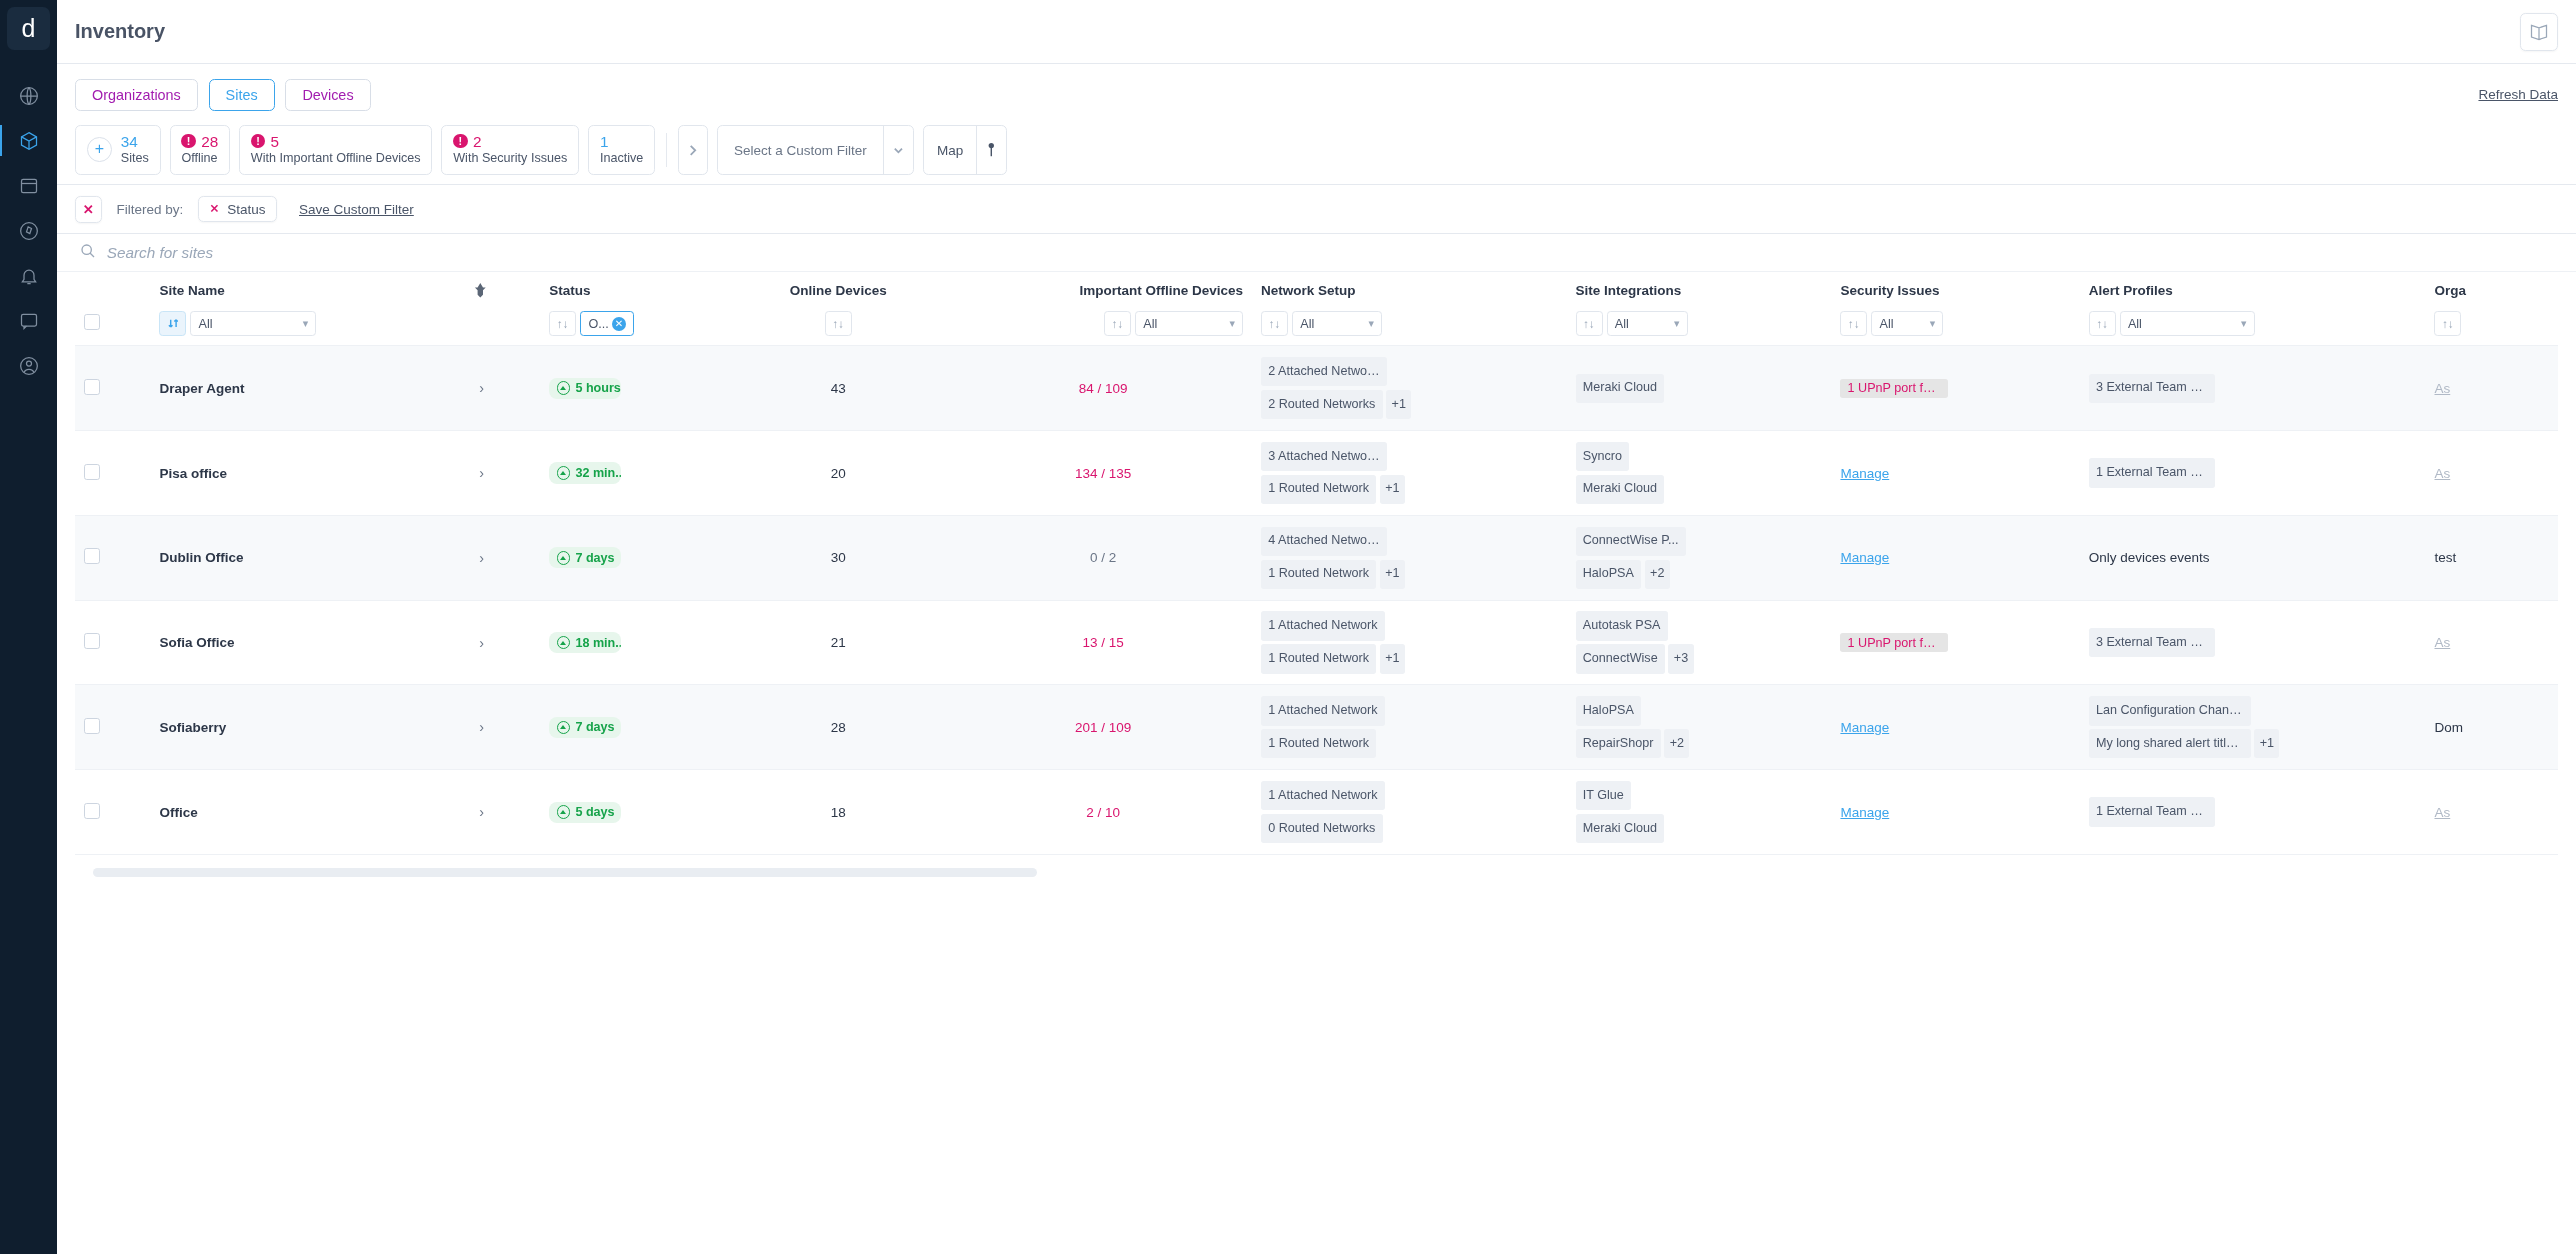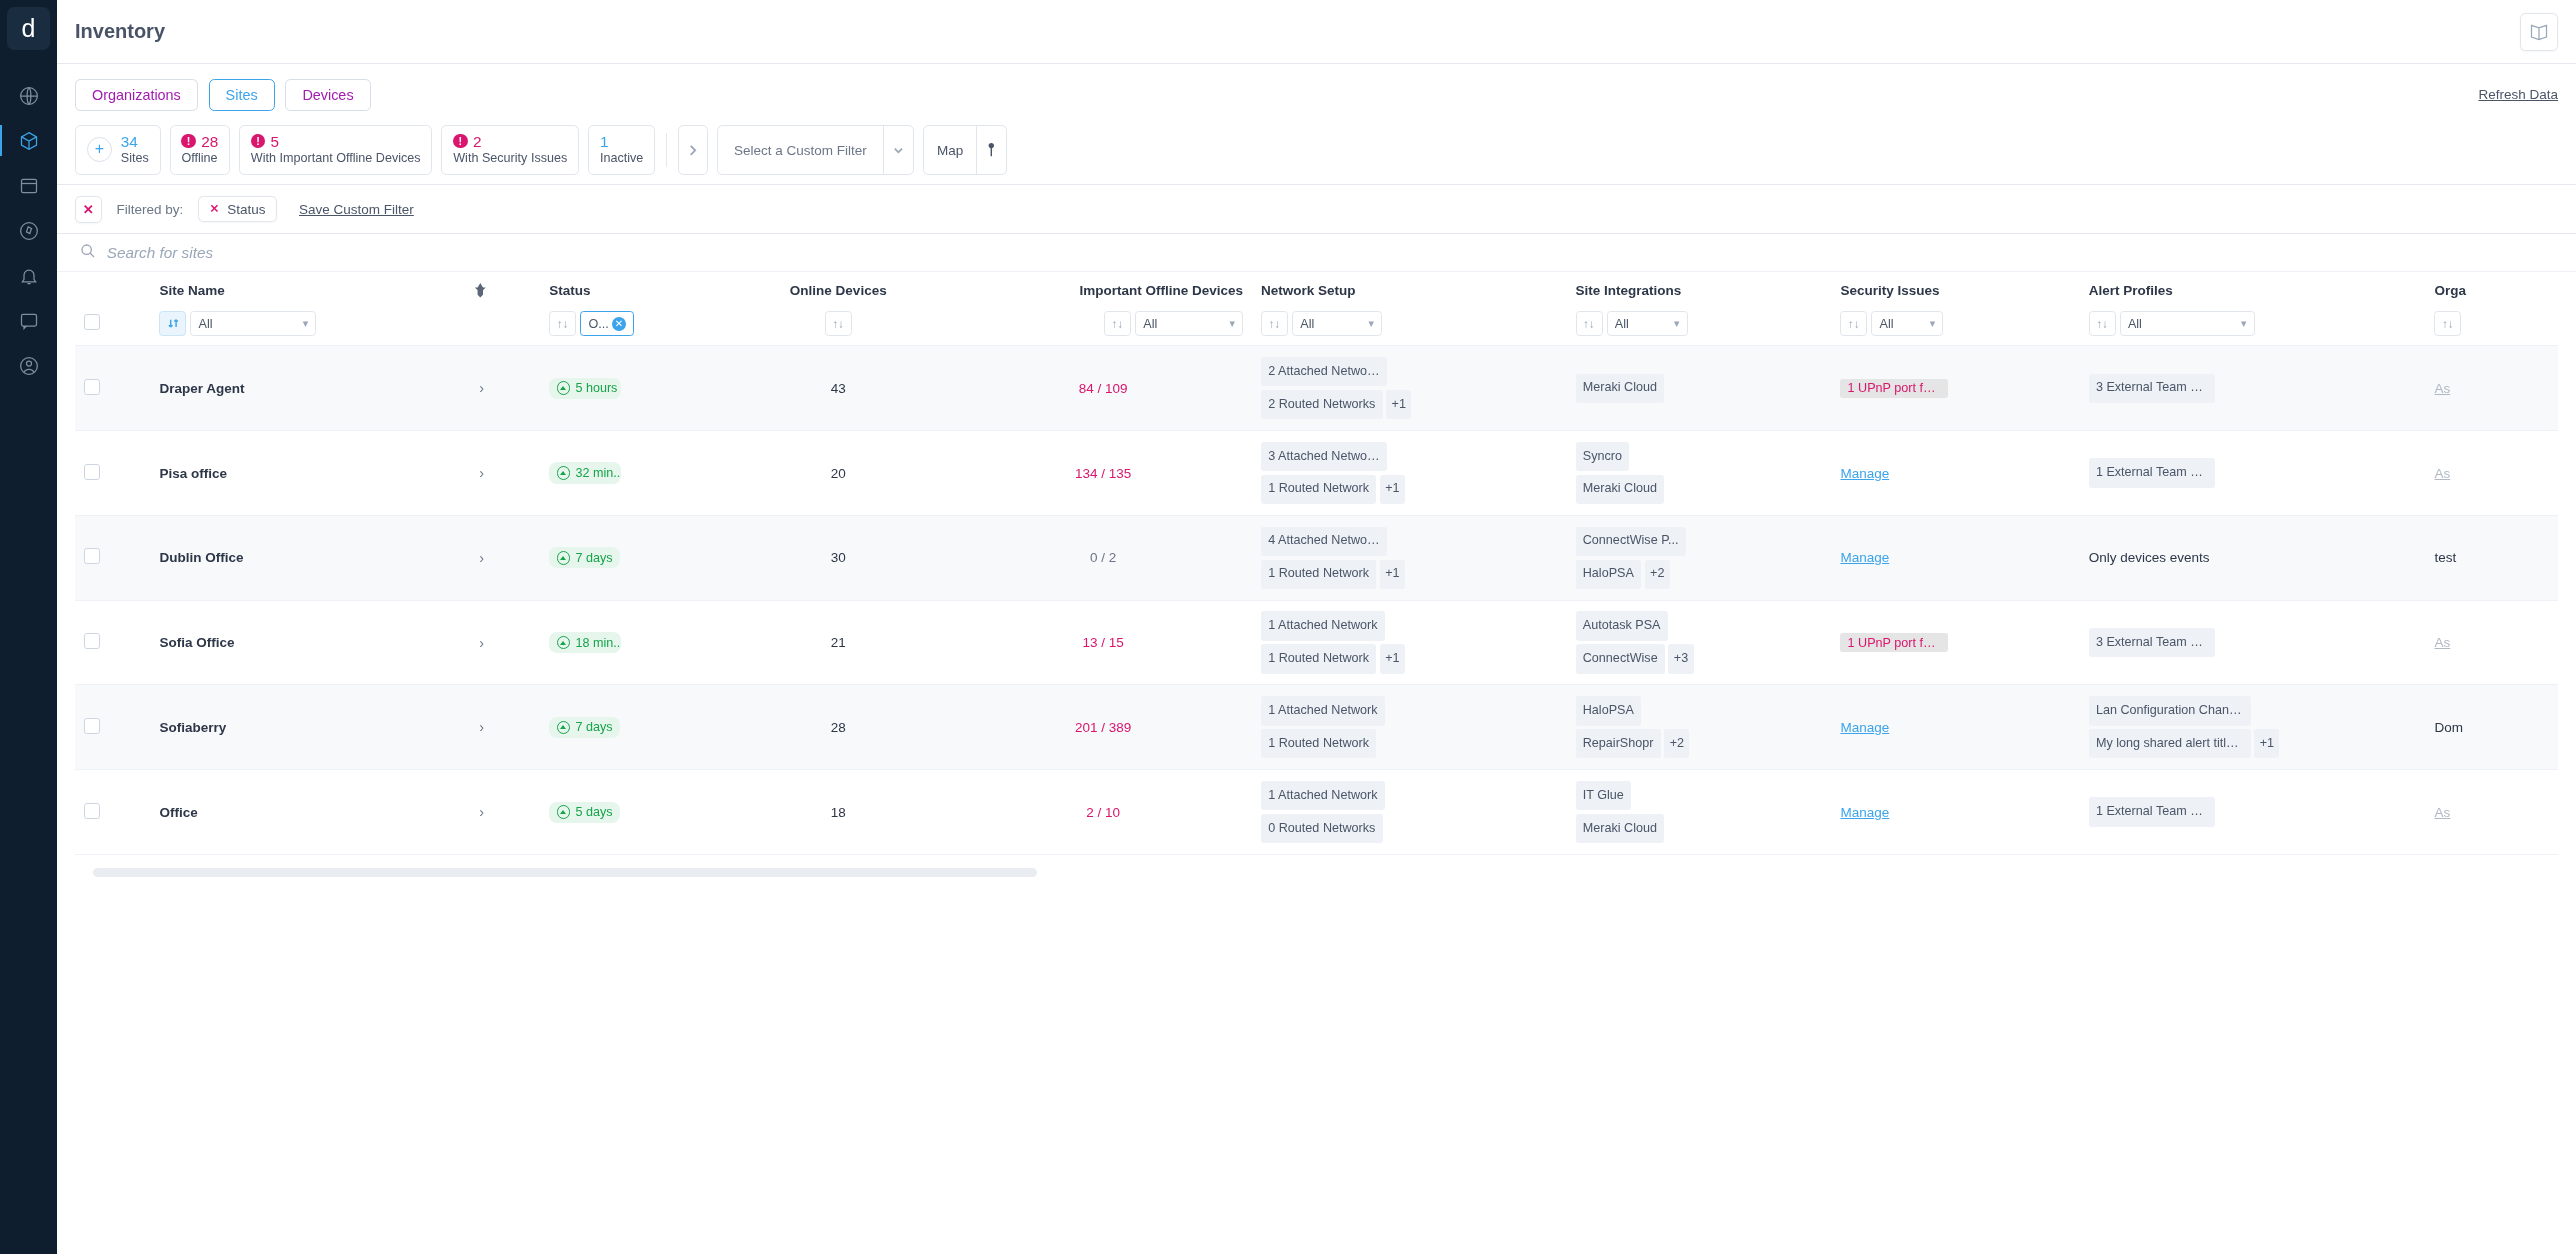--- a/index.html
+++ b/index.html
@@ -67,21 +67,21 @@
   .dd .chev { color:#9aa7b8; font-size:10.8px; }
   .dd.status { border-color:#3ba4eb; min-width:54px; }
   .clear-x { width:14.4px; height:14.4px; background:#3ba4eb; border-radius:50%; display:inline-flex; align-items:center; justify-content:center; color:#fff; font-size:10px; }
   .pin-icon { color:#5b6676; }
   tbody tr { border-bottom:0.9px solid #eef1f5; }
   tbody tr.alt { background:#f7f9fb; }
   tbody td { padding:9px 9px; font-size:13.5px; color:#2d3748; vertical-align:middle; }
   .cb { width:16px; height:16px; border:0.9px solid #cdd5e0; border-radius:2.7px; background:#fff; display:inline-block; cursor:pointer; }
   .site-name { font-weight:700; color:#2d3748; }
   .rowchev { color:#6b7687; font-size:14.4px; cursor:pointer; display:inline-block; padding:0 5.4px; }
-  .status-pill { background:#e7f6ec; border-radius:8px; padding:3.6px 7.2px; display:inline-flex; align-items:center; gap:5.4px; color:#16a34a; font-size:12.6px; white-space:nowrap; max-width:72px; overflow:hidden; text-overflow:ellipsis; }
+  .status-pill { background:#e7f6ec; border-radius:8px; padding:3.6px 7.2px; display:inline-flex; align-items:center; gap:5.4px; color:#16a34a; font-size:12.6px; white-space:nowrap; max-width:72px; overflow:hidden; text-overflow:ellipsis;font-weight:bold; }
   .up-circle { width:13.5px; height:13.5px; border:1.8px solid #16a34a; border-radius:50%; display:inline-flex; align-items:center; justify-content:center; flex-shrink:0; }
   .up-circle::after { content:""; border-left:3.6px solid transparent; border-right:3.6px solid transparent; border-bottom:4.5px solid #16a34a; }
   .pink-text { color:#d9156e; }
   .gray-text { color:#6b7687; }
   .tag { background:#eef1f5; border-radius:2.7px; padding:2.7px 7.2px; font-size:12.6px; color:#4a5568; display:inline-block; margin:1.8px 3.6px 1.8px 0; white-space:nowrap; max-width:126px; overflow:hidden; text-overflow:ellipsis; vertical-align:middle; }
   .tag.pink { background:#e5e5e5; color:#d9156e; max-width:108px; }
   .tag.plus { min-width:25px; text-align:center; padding:2.7px 5.4px; }
   .link { color:#3ba4eb; text-decoration:underline; cursor:pointer; }
   .muted-under { color:#b0b9c6; text-decoration:underline; cursor:pointer; }
   .tagcol { line-height:1.9; }
@@ -419,21 +419,21 @@
           </tr>
           <tr class="alt">
             <td><span class="cb"></span></td>
             <td><span class="site-name">Sofiaberry</span></td>
             <td><span class="rowchev">›</span></td>
             <td><span class="status-pill">
                 <span class="up-circle"></span>
                 <span>7 days</span>
               </span></td>
             <td class="center">28</td>
-            <td class="center pink-text">201 / 389</td>
+            <td class="center pink-text">201 / 109</td>
             <td class="tagcol"><span class="tag">1 Attached Network</span><br><span class="tag">1 Routed Network</span></td>
             <td class="tagcol"><span class="tag">HaloPSA</span><br><span class="tag">RepairShopr</span><span class="tag plus">+2</span></td>
             <td><a class="link">Manage</a></td>
             <td class="tagcol"><span class="tag" style="max-width:162px">Lan Configuration Change O...</span><br><span class="tag" style="max-width:162px">My long shared alert title N</span><span class="tag plus">+1</span></td>
             <td><span>Dom</span></td>
           </tr>
           <tr>
             <td><span class="cb"></span></td>
             <td><span class="site-name">Office</span></td>
             <td><span class="rowchev">›</span></td>

